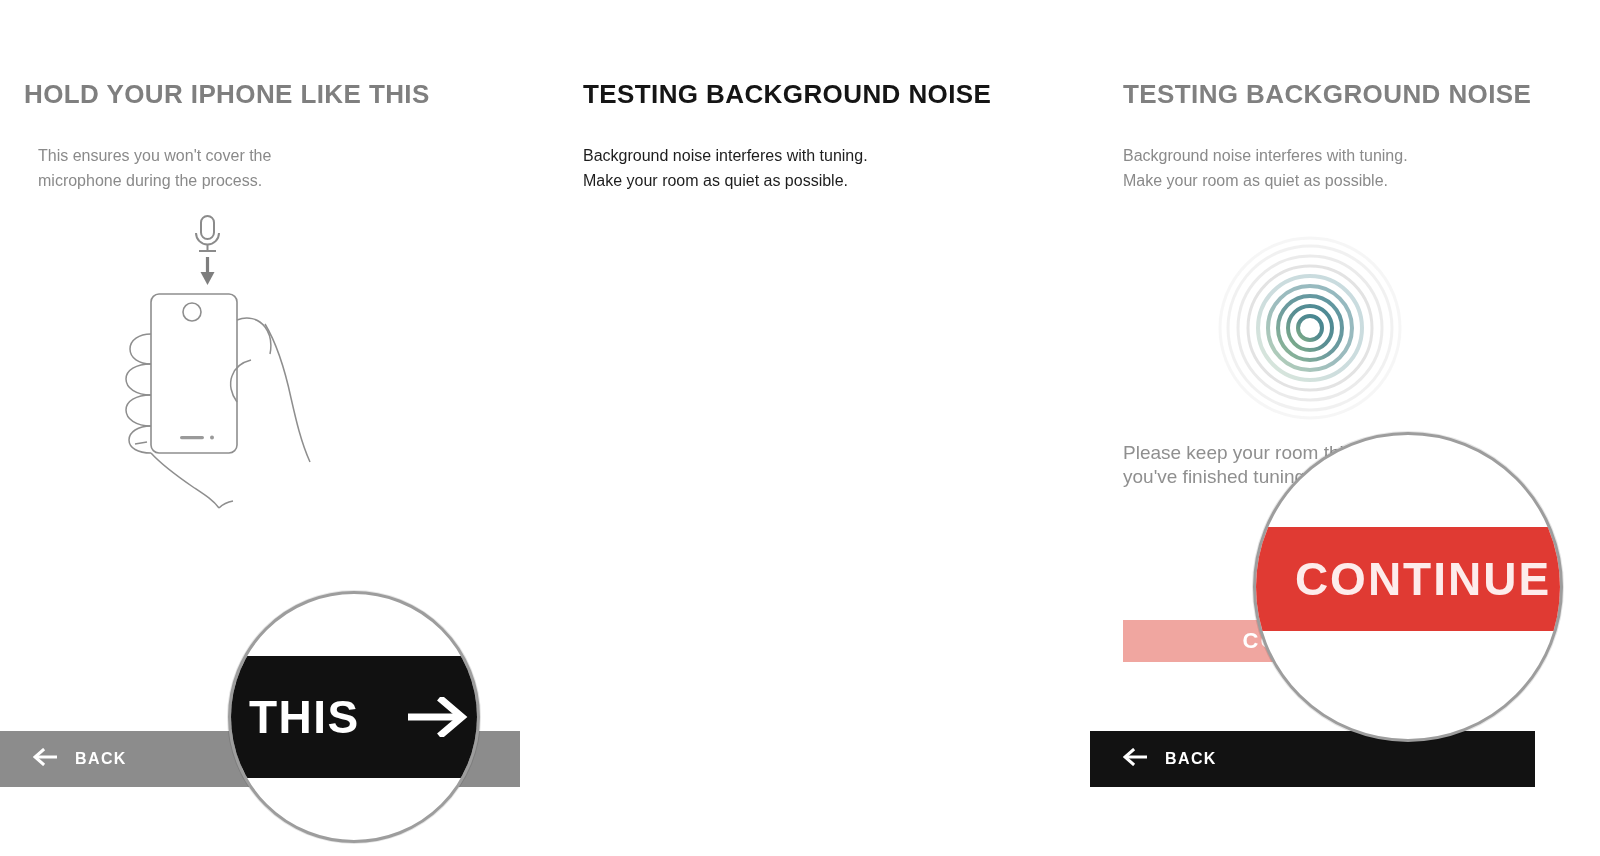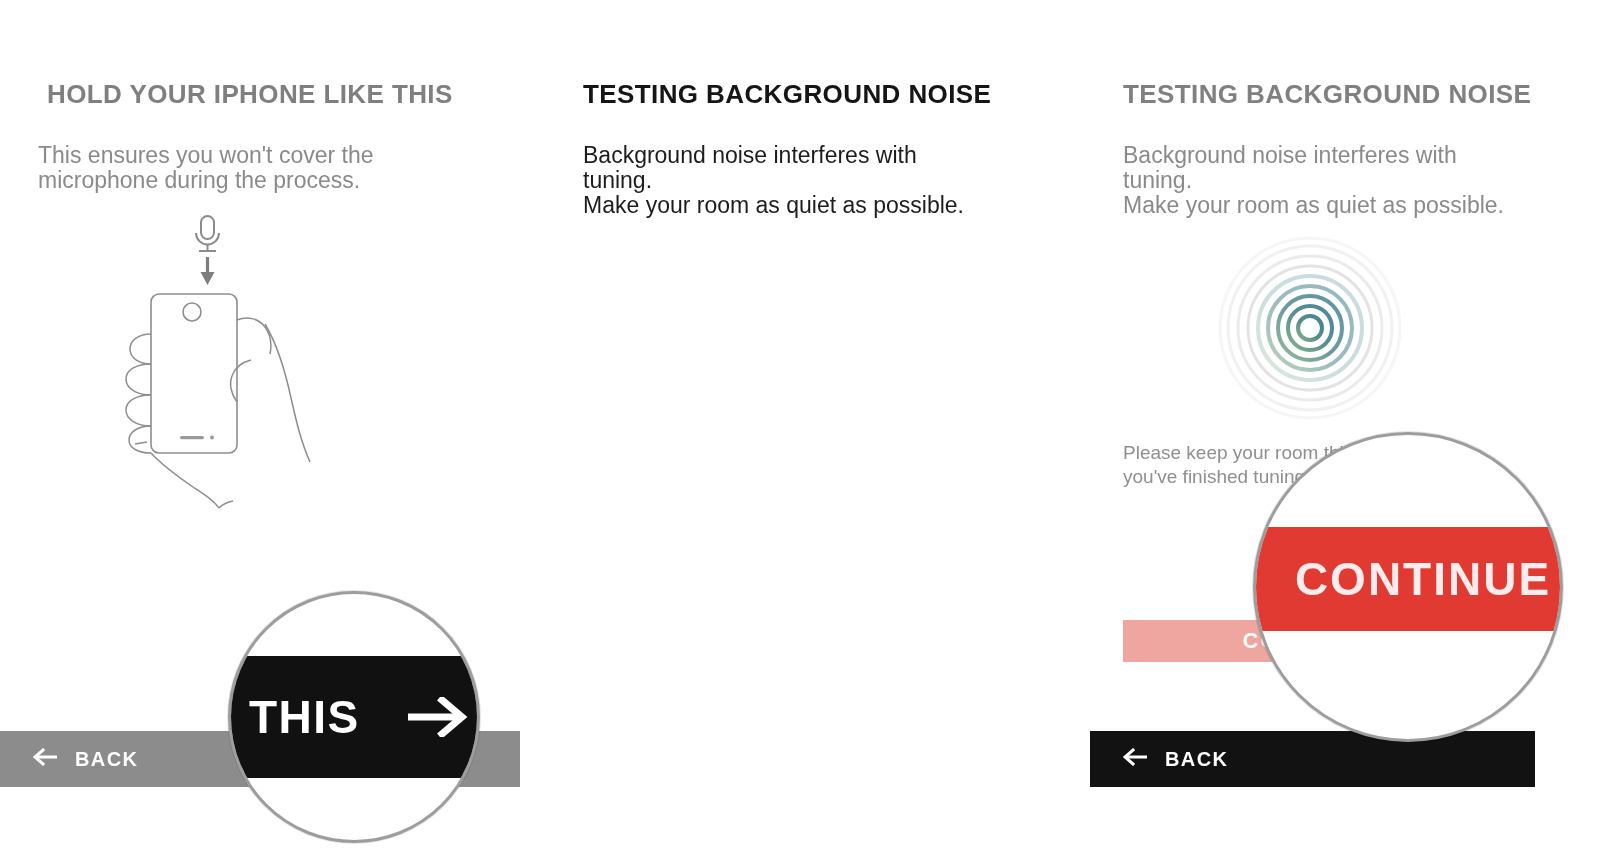--- a/index.html
+++ b/index.html
@@ -27,27 +27,27 @@
 
   .panel-title {
     position: absolute;
     font-size: 26px;
     font-weight: bold;
     letter-spacing: 0.4px;
     white-space: nowrap;
   }
   .panel-body {
     position: absolute;
-    font-size: 23px;
+    font-size: 16px;
     line-height: 25px;
     white-space: pre-line;
   }
 
   
-  #p1-title { left: 47px;  top: 79px;  color: #7f7f7f; }
+  #p1-title { left: 24px;  top: 79px;  color: #7f7f7f; }
   #p1-body  { left: 38px;  top: 143px; color: #8a8a8a; }
 
   
   #p2-title { left: 38px;  top: 79px;  color: #151515; }
   #p2-body  { left: 38px;  top: 143px; color: #1d1d1d; }
 
   
   #p3-title { left: 38px;  top: 79px;  color: #808080; }
   #p3-body  { left: 38px;  top: 143px; color: #8a8a8a; }
   #p3-note  { left: 38px;  top: 441px; color: #8f8f8f; font-size: 19px; line-height: 24px; position:absolute; white-space: pre-line; }
@@ -61,21 +61,21 @@
   .bottom-bar {
     position: absolute;
     height: 56px;
     display: flex;
     align-items: center;
     box-sizing: border-box;
     padding-left: 33px;
   }
   .bottom-bar .back-label {
     color: #ffffff;
-    font-size: 20px;
+    font-size: 16px;
     font-weight: bold;
     letter-spacing: 1.4px;
     margin-left: 16px;
   }
   .bar-dim  { background: #8c8c8c; }
   .bar-dark { background: #121212; }
 
   #bar-1 { left: 0px;    top: 731px; width: 520px; }
   #bar-2 { left: 545px;  top: 731px; width: 445px; }
 

